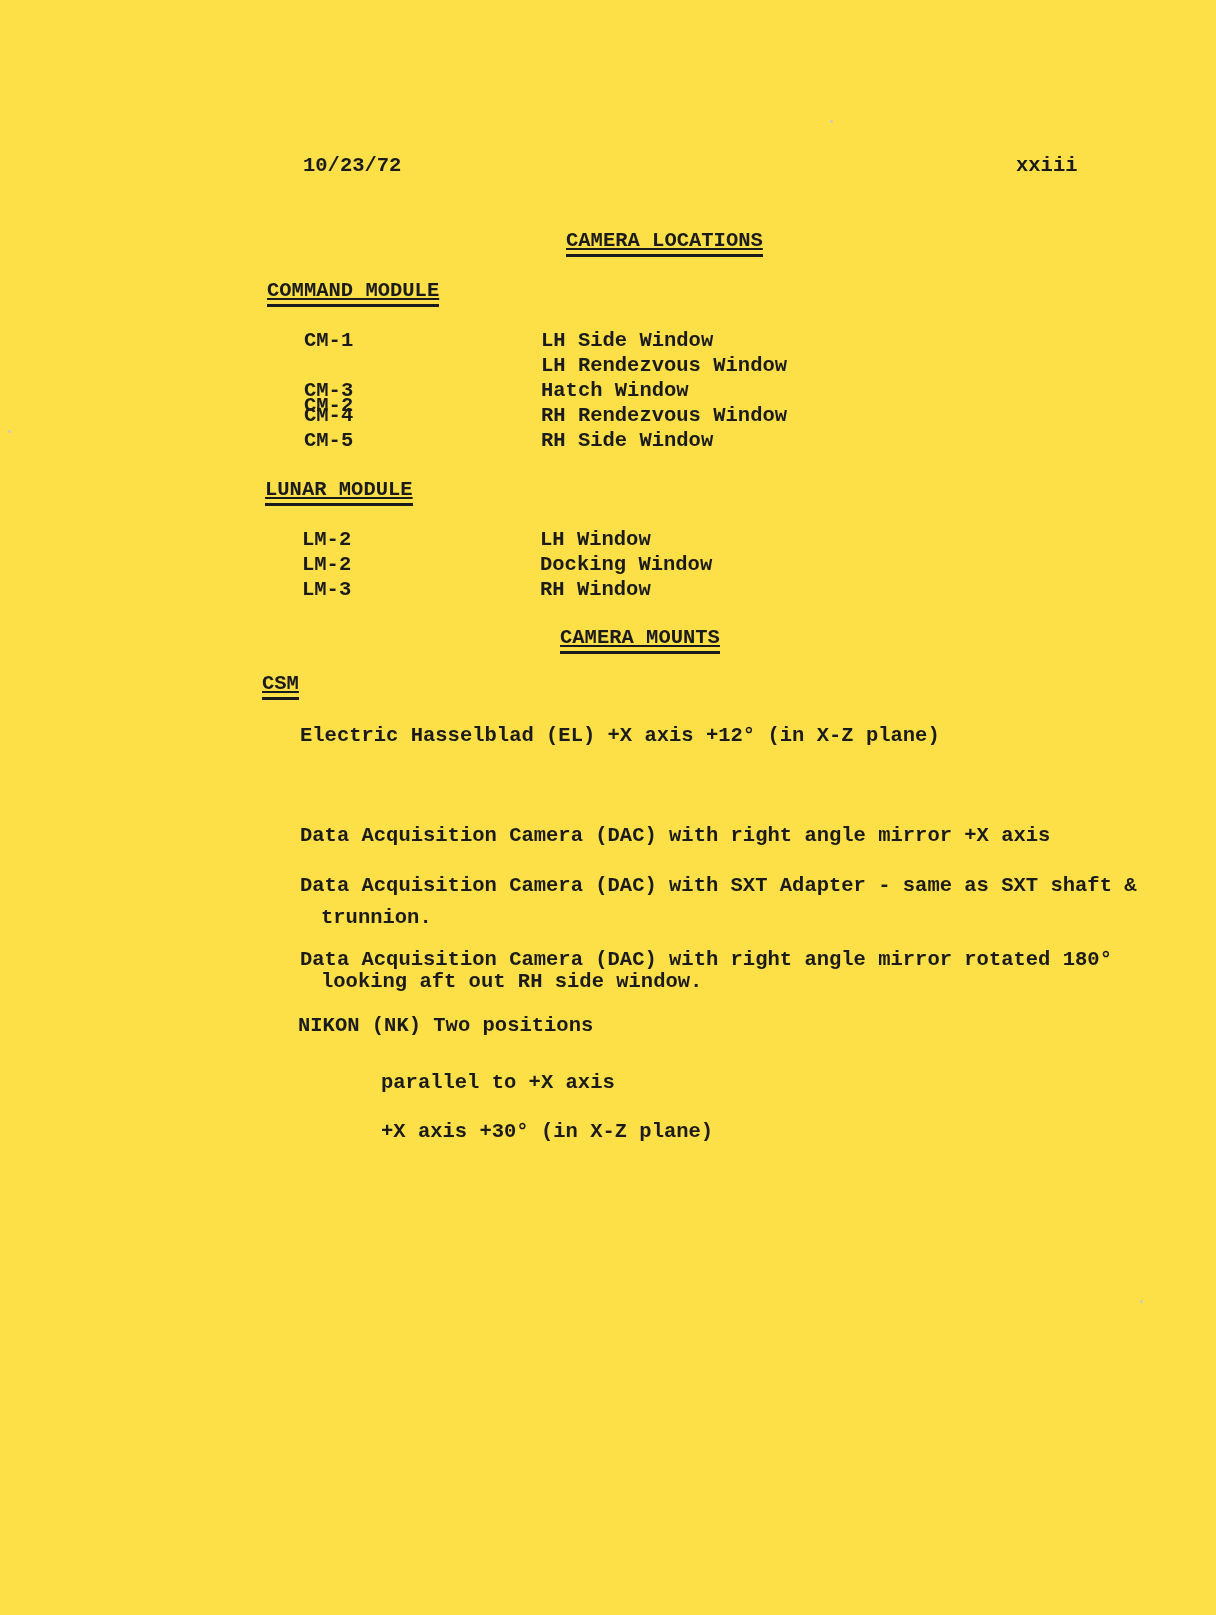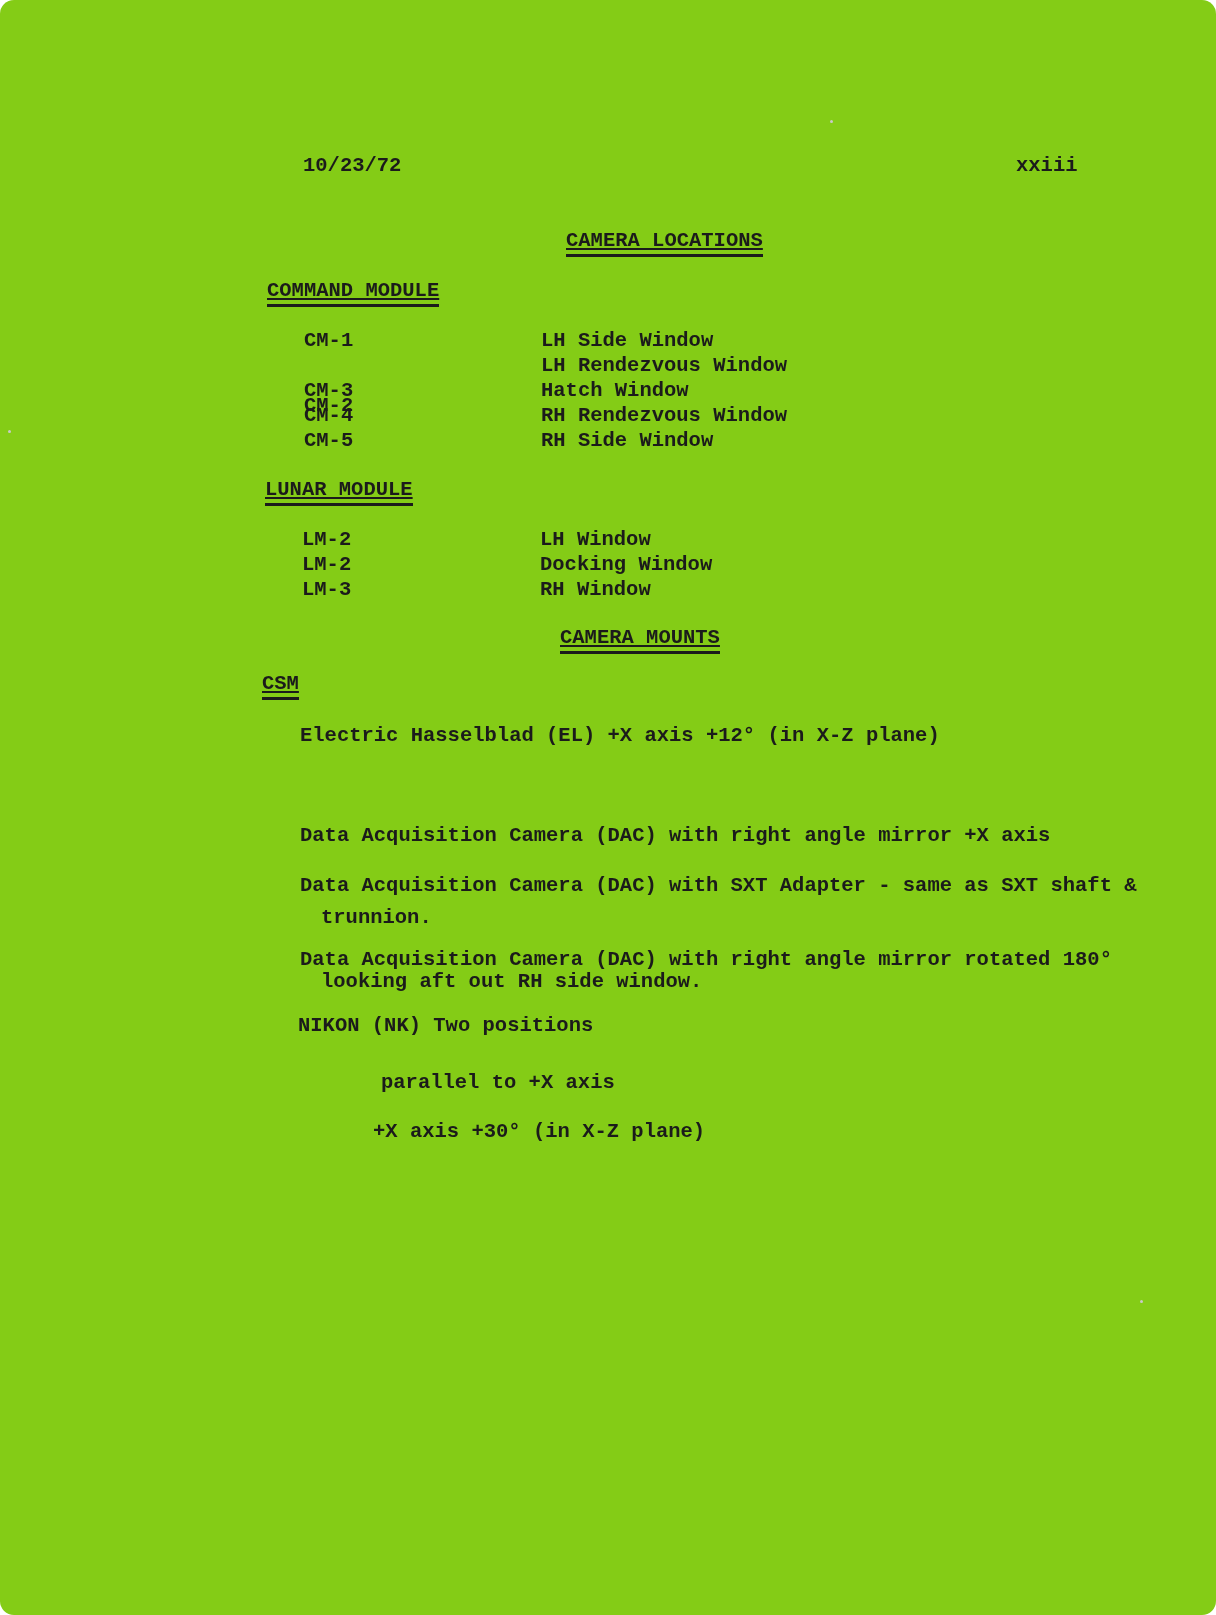--- a/index.html
+++ b/index.html
@@ -1,26 +1,25 @@
 <!DOCTYPE html>
 <html><head>
 <meta charset="utf-8">
 <style>
   html, body { margin: 0; padding: 0; background: #ffffff; }
   .page {
     position: relative;
     width: 1216px;
     height: 1615px;
-    background: #84cc16;
+    background: #fde047;
     font-family: "Liberation Mono", "DejaVu Sans Mono", monospace;
     font-size: 20.5px;
     font-weight: 700;
     color: #1b1b1b;
     overflow: hidden;
-    border-radius: 14px;
   }
   .t {
     position: absolute;
     line-height: 1;
     white-space: pre;
   }
   .u {
     display: inline-block;
     padding-bottom: 2px;
     border-bottom: 3px solid #1b1b1b;
@@ -78,19 +77,19 @@
   <div class="t" style="left:300px; top:876px;">Data Acquisition Camera (DAC) with SXT Adapter - same as SXT shaft &amp;</div>
   <div class="t" style="left:321px; top:898px;margin-top:10px;">trunnion.</div>
 
   <div class="t" style="left:300px; top:950px;">Data Acquisition Camera (DAC) with right angle mirror rotated 180°</div>
   <div class="t" style="left:321px; top:972px;">looking aft out RH side window.</div>
 
   <div class="t" style="left:298px; top:1016px;">NIKON (NK) Two positions</div>
 
   <div class="t" style="left:381px; top:1073px;">parallel to +X axis</div>
 
-  <div class="t" style="left:373px; top:1122px;">+X axis +30° (in X-Z plane)</div>
+  <div class="t" style="left:381px; top:1122px;">+X axis +30° (in X-Z plane)</div>
 
   <div class="speck" style="left:8px; top:430px;"></div>
   <div class="speck" style="left:830px; top:120px;"></div>
   <div class="speck" style="left:1140px; top:1300px;"></div>
 
 </div>
 
 </body></html>

